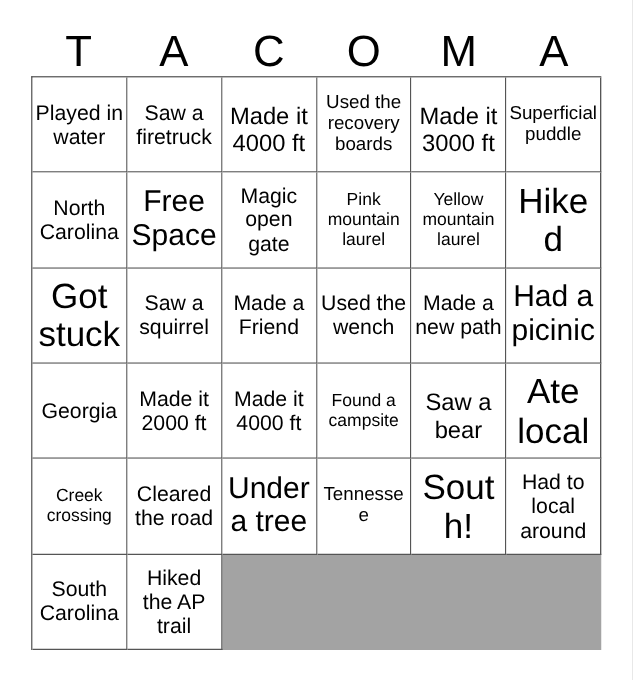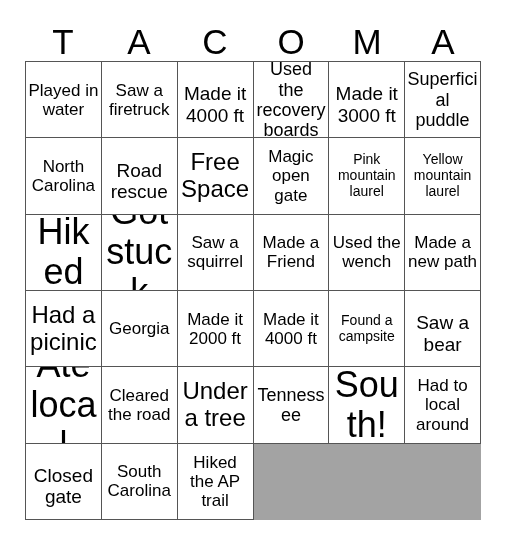--- a/index.html
+++ b/index.html
@@ -66,26 +66,26 @@
     overflow: hidden;
     background: #ffffff;
   }
   .cell .cell-text {
     display: block;
     width: 100%;
     line-height: 1.12;
     word-wrap: break-word;
   }
   
-  .fs-xs .cell-text { font-size: 18px; }
+  .fs-xs .cell-text { font-size: 15px; }
   .fs-sm .cell-text { font-size: 14px; }
   .fs-md .cell-text { font-size: 17px; }
   .fs-lg .cell-text { font-size: 19px; margin-top: 10px; }
   .fs-xl .cell-text { font-size: 24px; }
-  .fs-xxl .cell-text { font-size: 36px; }
+  .fs-xxl .cell-text { font-size: 28px; }
 </style>
 </head>
 <body>
 
 <div id="bingo-card">
 
   <div id="header-row">
       <div class="header-letter">T</div>
       <div class="header-letter">A</div>
       <div class="header-letter">C</div>
@@ -108,23 +108,20 @@
         <span class="cell-text">Used the recovery boards</span>
       </div>
       <div class="cell fs-lg">
         <span class="cell-text">Made it 3000 ft</span>
       </div>
       <div class="cell fs-xs">
         <span class="cell-text">Superficial puddle</span>
       </div>
       <div class="cell fs-md">
         <span class="cell-text">North Carolina</span>
-      </div>
-      <div class="cell fs-lg">
-        <span class="cell-text">Road rescue</span>
       </div>
       <div class="cell fs-xl">
         <span class="cell-text">Free Space</span>
       </div>
       <div class="cell fs-md">
         <span class="cell-text">Magic open gate</span>
       </div>
       <div class="cell fs-sm">
         <span class="cell-text">Pink mountain laurel</span>
       </div>
@@ -163,38 +160,38 @@
       </div>
       <div class="cell fs-sm">
         <span class="cell-text">Found a campsite</span>
       </div>
       <div class="cell fs-lg">
         <span class="cell-text">Saw a bear</span>
       </div>
       <div class="cell fs-xxl">
         <span class="cell-text">Ate local</span>
       </div>
+      <div class="cell fs-sm">
+        <span class="cell-text">Creek crossing</span>
+      </div>
       <div class="cell fs-md">
         <span class="cell-text">Cleared the road</span>
       </div>
       <div class="cell fs-xl">
         <span class="cell-text">Under a tree</span>
       </div>
       <div class="cell fs-xs">
         <span class="cell-text">Tennessee</span>
       </div>
       <div class="cell fs-xxl">
         <span class="cell-text">South!</span>
       </div>
       <div class="cell fs-md">
         <span class="cell-text">Had to local around</span>
       </div>
-      <div class="cell fs-lg">
-        <span class="cell-text">Closed gate</span>
-      </div>
       <div class="cell fs-md">
         <span class="cell-text">South Carolina</span>
       </div>
       <div class="cell fs-md">
         <span class="cell-text">Hiked the AP trail</span>
       </div>
     </div>
 
 </div>
 

